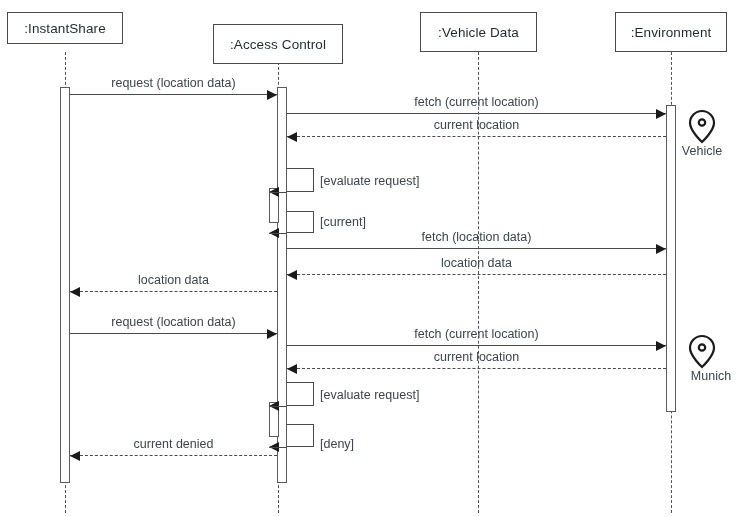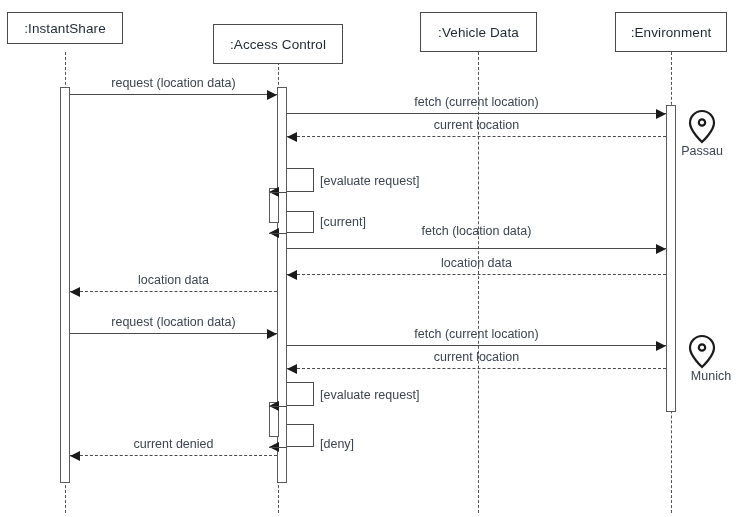--- a/index.html
+++ b/index.html
@@ -129,21 +129,21 @@
       <div class="arrow-head right" style="top: 89.5px; left: 267px;"></div>
       <div class="msg-label center" style="left: 173.5px; top: 76px;">request (location data)</div>
       <div class="msg-line" style="left: 287px; top: 113px; width: 379px;"></div>
       <div class="arrow-head right" style="top: 108.5px; left: 656px;"></div>
       <div class="msg-label center" style="left: 476.5px; top: 95px;">fetch (current location)</div>
       <div class="msg-line dashed" style="left: 287px; top: 136px; width: 379px;"></div>
       <div class="arrow-head left" style="top: 131.5px; left: 287px;"></div>
       <div class="msg-label center" style="left: 476.5px; top: 118px;">current location</div>
       <div class="msg-line" style="left: 287px; top: 248px; width: 379px;"></div>
       <div class="arrow-head right" style="top: 243.5px; left: 656px;"></div>
-      <div class="msg-label center" style="left: 476.5px; top: 224px;">fetch (location data)</div>
+      <div class="msg-label center" style="left: 476.5px; top: 230px;">fetch (location data)</div>
       <div class="msg-line dashed" style="left: 287px; top: 274px; width: 379px;"></div>
       <div class="arrow-head left" style="top: 269.5px; left: 287px;"></div>
       <div class="msg-label center" style="left: 476.5px; top: 256px;">location data</div>
       <div class="msg-line dashed" style="left: 70px; top: 291px; width: 207px;"></div>
       <div class="arrow-head left" style="top: 286.5px; left: 70px;"></div>
       <div class="msg-label center" style="left: 173.5px; top: 273px;">location data</div>
       <div class="msg-line" style="left: 70px; top: 333px; width: 207px;"></div>
       <div class="arrow-head right" style="top: 328.5px; left: 267px;"></div>
       <div class="msg-label center" style="left: 173.5px; top: 315px;">request (location data)</div>
       <div class="msg-line" style="left: 287px; top: 345px; width: 379px;"></div>
@@ -174,21 +174,21 @@
       <div class="arrow-head left" style="left: 269px; top: 442px;"></div>
       <div class="msg-line" style="left: 269px; top: 447px; width: 18px;"></div>
       <div class="msg-label" style="left: 320px; top: 437px;">[deny]</div>
     </div>
 
   <div id="annotations">
       <div class="pin" style="left: 687px; top: 108px;"><svg width="30" height="38" viewBox="0 0 30 38">
           <path d="M15 3 C 8.4 3 3 8.4 3 15 C 3 23 15 34 15 34 C 15 34 27 23 27 15 C 27 8.4 21.6 3 15 3 Z" fill="none" stroke="#1a1a1a" stroke-width="2.2"></path>
           <circle cx="15" cy="14.5" r="3.2" fill="none" stroke="#1a1a1a" stroke-width="2.2"></circle>
         </svg></div>
-      <div class="pin-label" style="left: 702px; top: 144px;">Passau</div>
+      <div class="pin-label" style="left: 702px; top: 144px;">Vehicle</div>
       <div class="pin" style="left: 687px; top: 333px;"><svg width="30" height="38" viewBox="0 0 30 38">
           <path d="M15 3 C 8.4 3 3 8.4 3 15 C 3 23 15 34 15 34 C 15 34 27 23 27 15 C 27 8.4 21.6 3 15 3 Z" fill="none" stroke="#1a1a1a" stroke-width="2.2"></path>
           <circle cx="15" cy="14.5" r="3.2" fill="none" stroke="#1a1a1a" stroke-width="2.2"></circle>
         </svg></div>
       <div class="pin-label" style="left: 711px; top: 369px;">Munich</div>
     </div>
 
 </div>
 
 </body></html>

